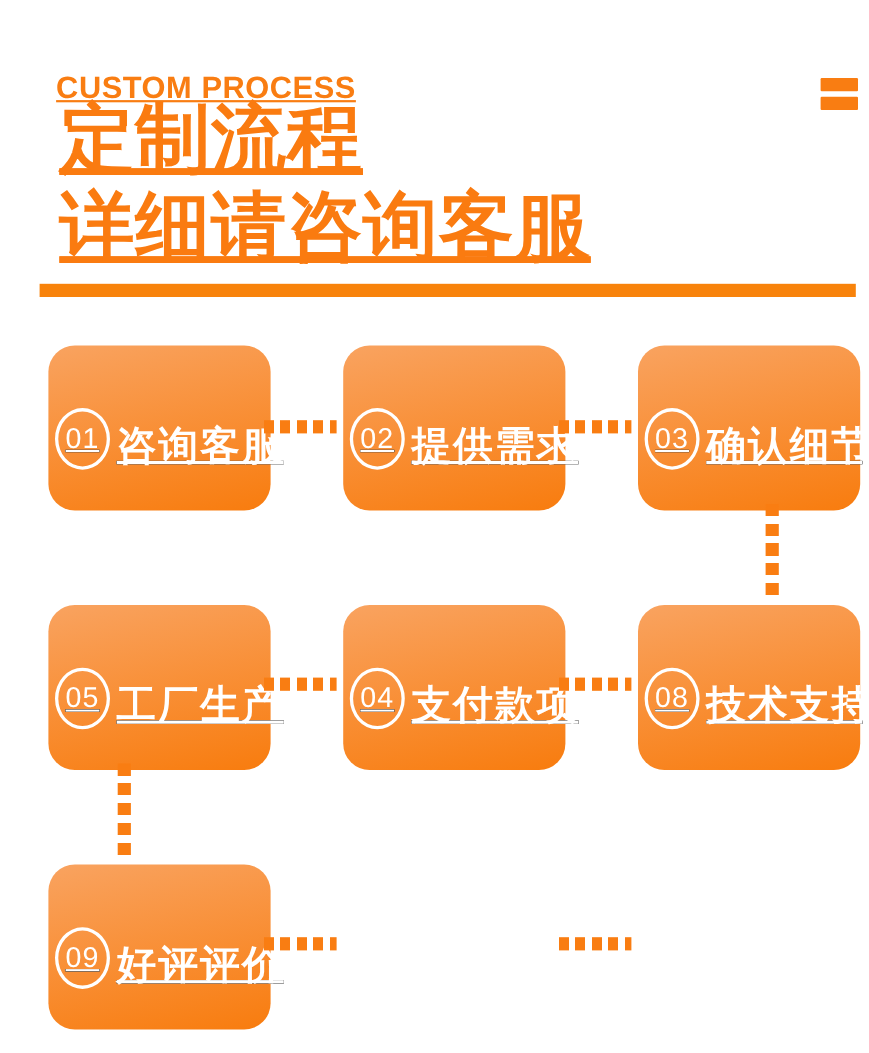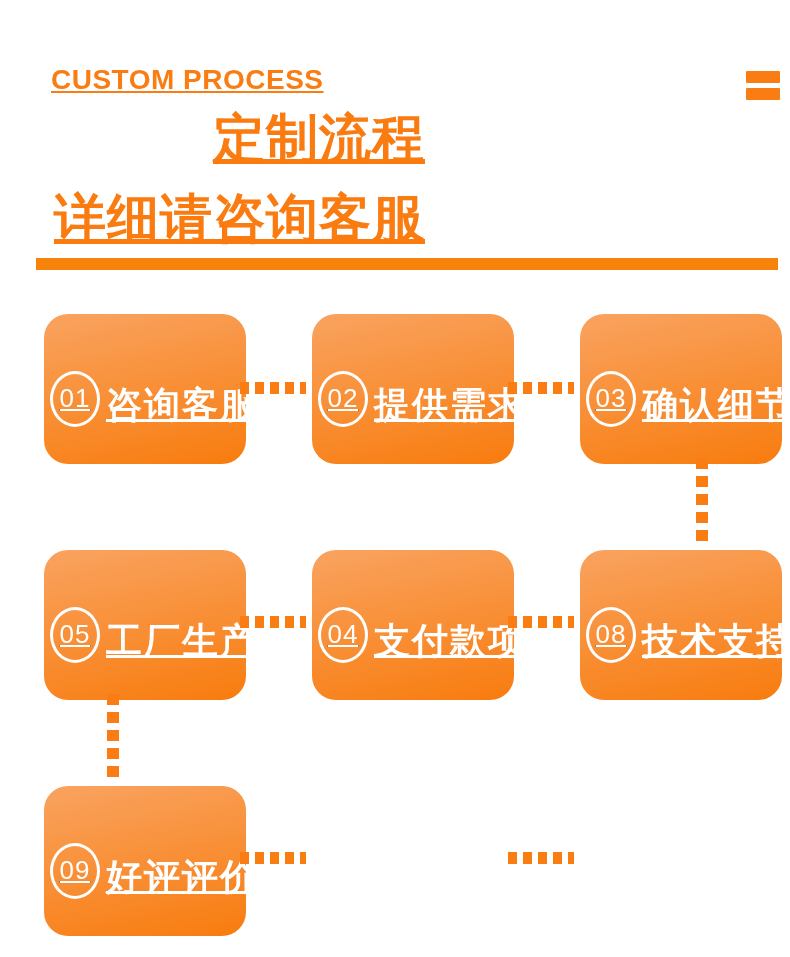--- a/index.html
+++ b/index.html
@@ -29,25 +29,24 @@
   }
   .menu-icon{
     position:absolute;left:728px;top:53px;width:34px;height:18px;
   }
   .menu-icon .bar{
     width:34px;height:6px;border-radius:1px;
     background:var(--accent);
   }
   .menu-icon .bar + .bar{margin-top:5px;}
   .big-title{
-    position:absolute;left:30px;top:80px;
-    font-size:52px;line-height:68px;font-weight:900;
+    position:absolute;left:30px;top:68px;
+    font-size:68px;line-height:68px;font-weight:900;
     letter-spacing:1px;color:var(--title-color);
     white-space:nowrap;
-    text-align:right;
   }
   .divider{
     position:absolute;left:24px;top:246px;
     width:742px;height:3px;
     background:var(--divider-color);
   }
   
   .cards{
     position:absolute;left:26px;top:296px;
     width:738px;

